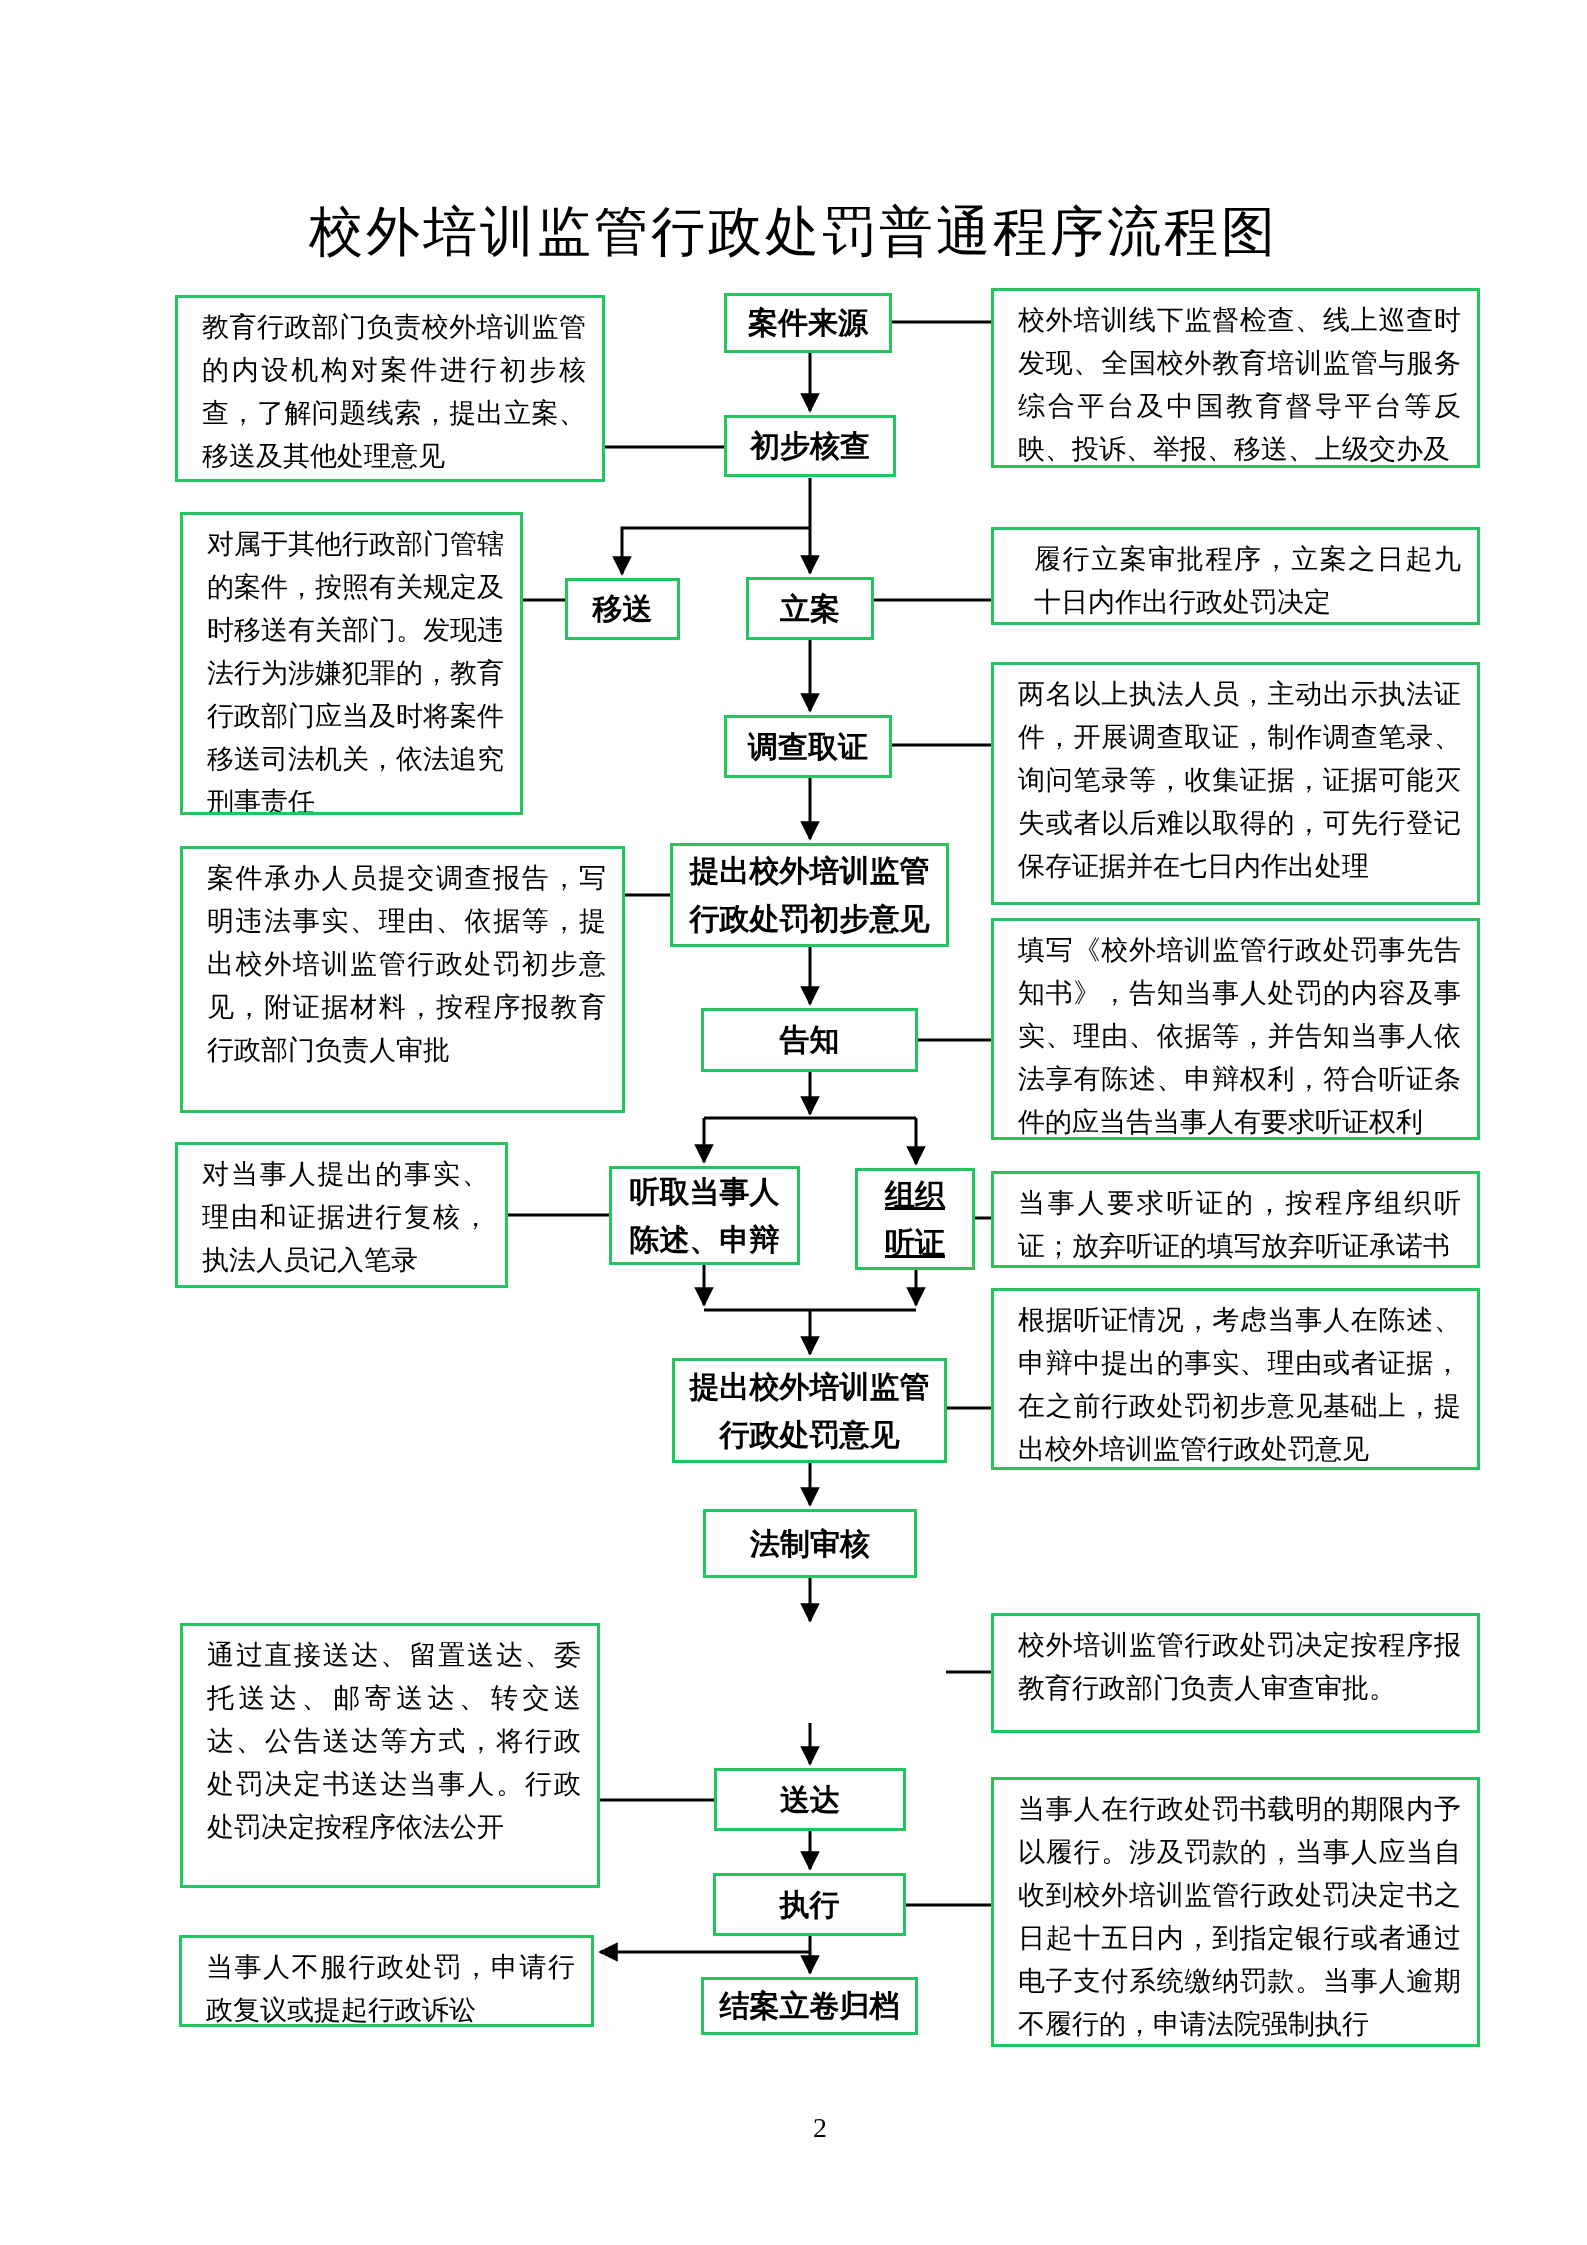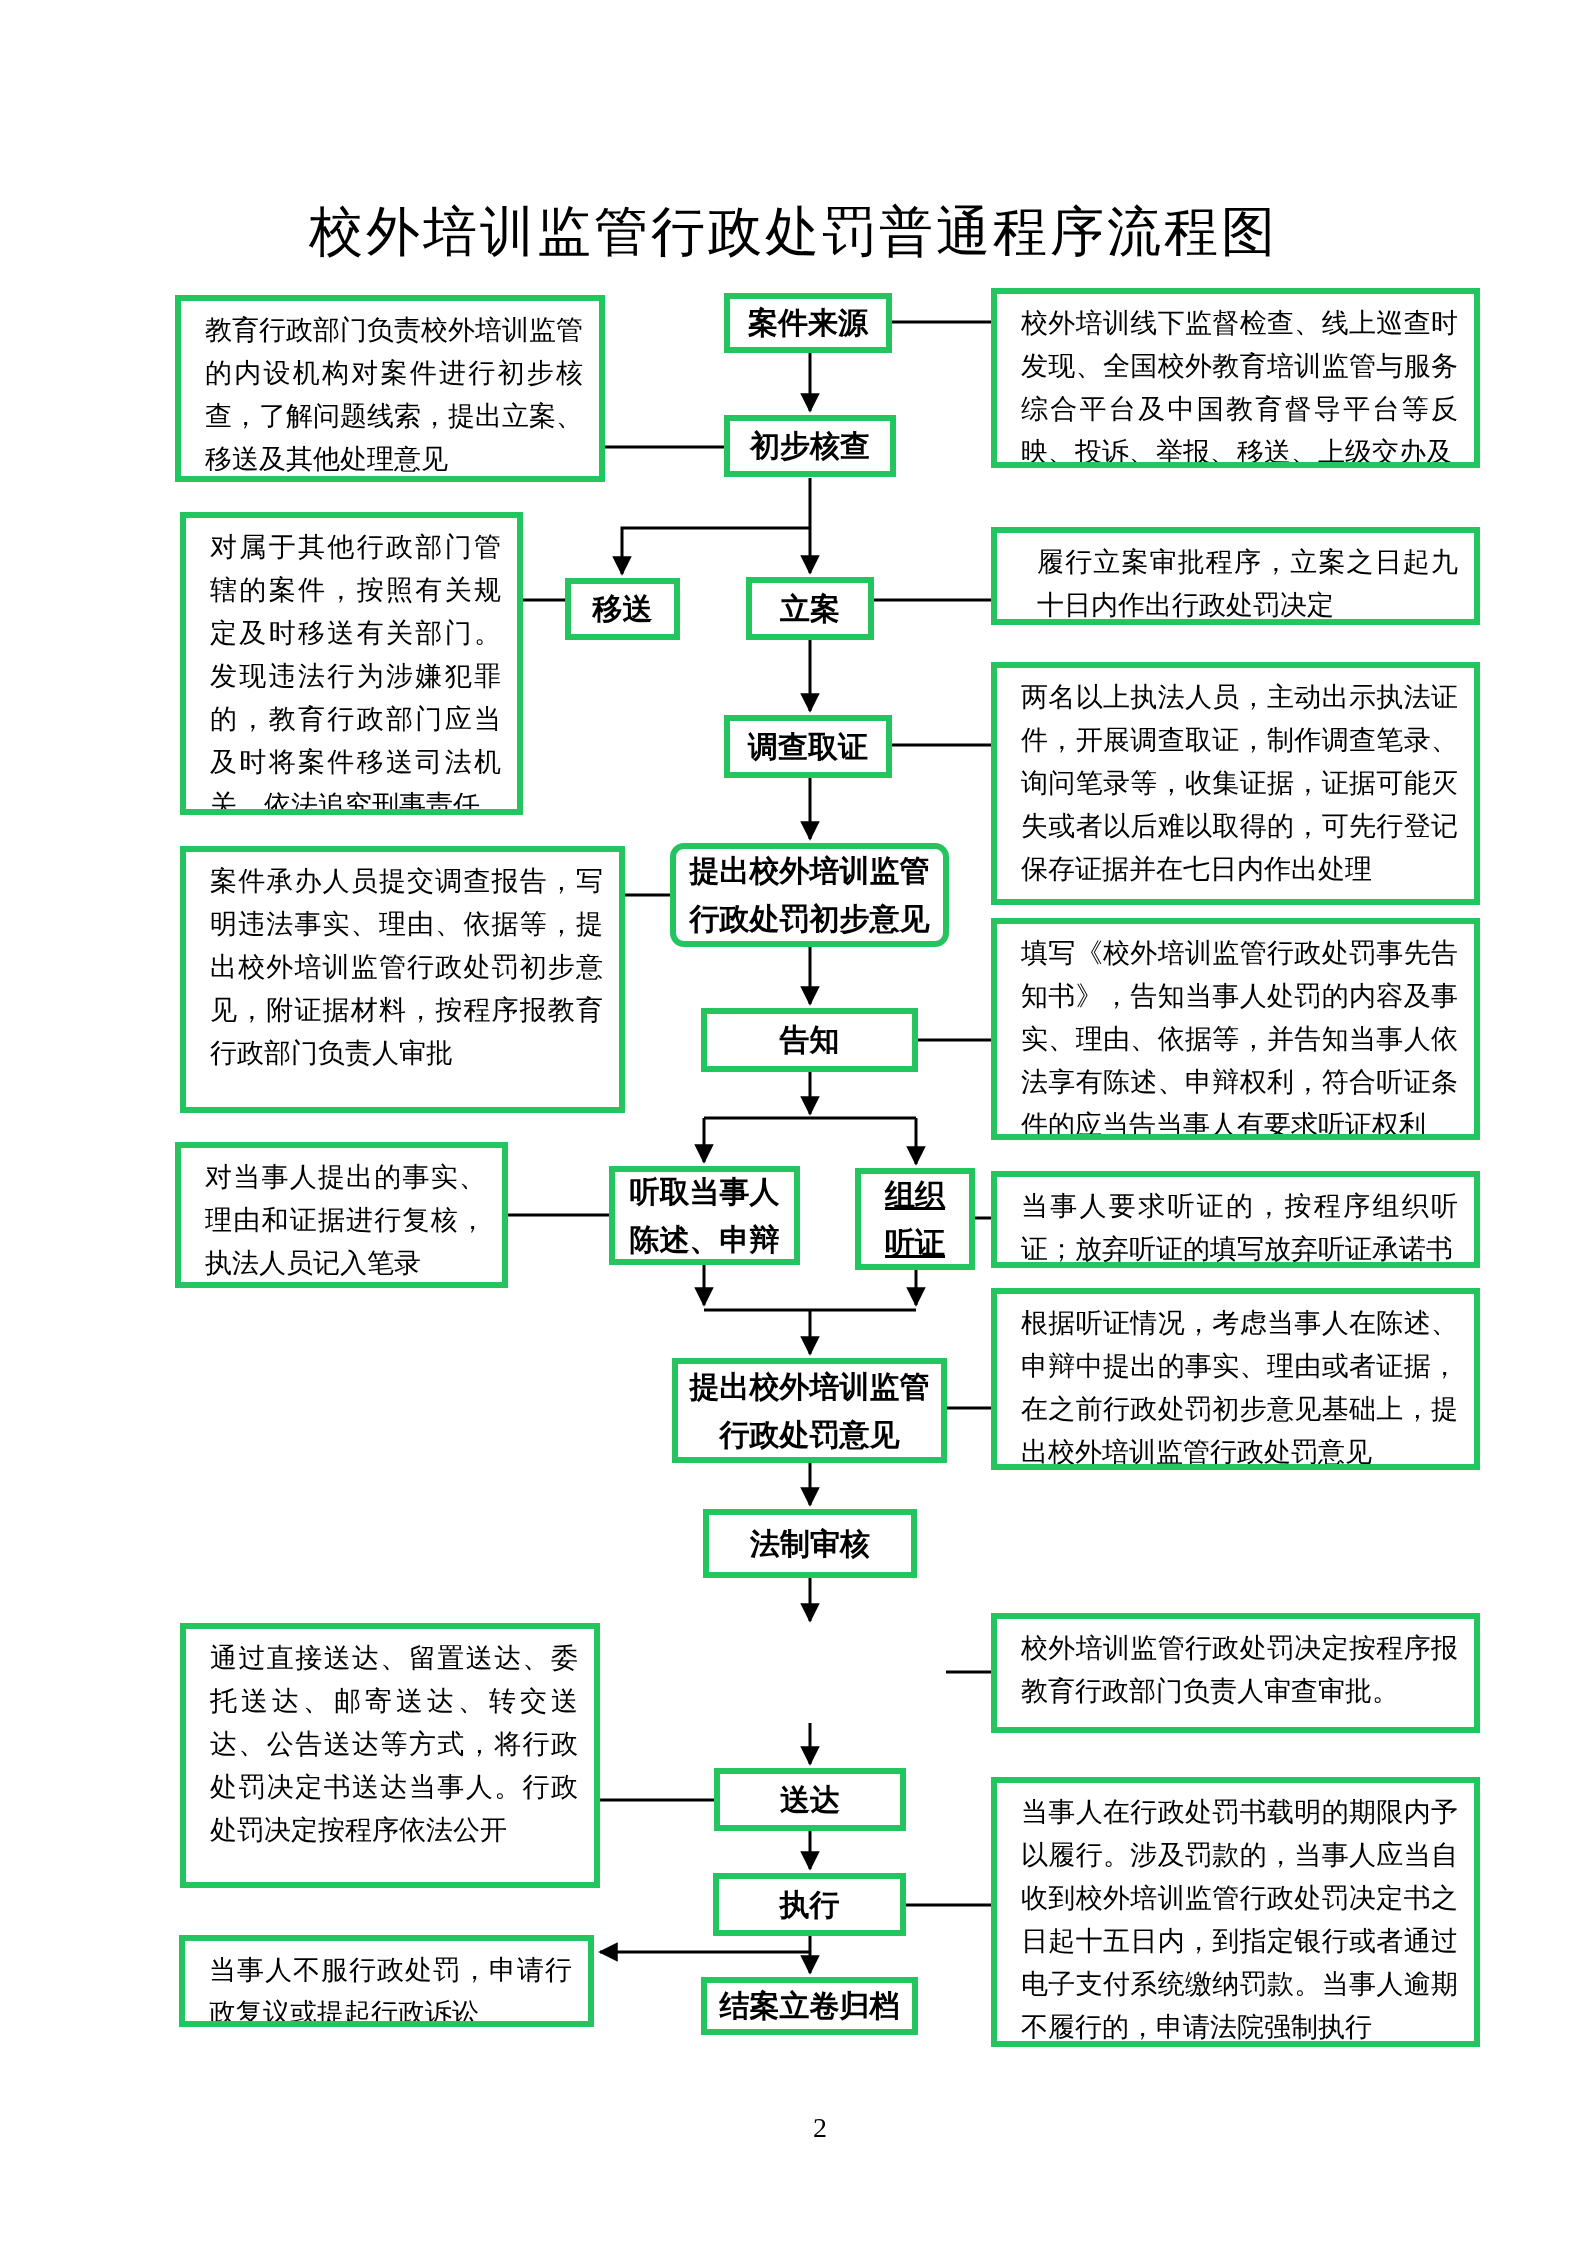--- a/index.html
+++ b/index.html
@@ -9,21 +9,21 @@
     font-family: "Liberation Serif", "DejaVu Serif", serif;
     color: #000;
   }
   .page { position: absolute; inset: 0; background: #fff; }
   .title {
     position: absolute; left: 0; top: 196px; width: 1587px;
     text-align: center; font-size: 54px; letter-spacing: 3px;
     font-family: "Liberation Sans", "DejaVu Sans", sans-serif;
     font-weight: 500; white-space: nowrap;
   }
-  .box { position: absolute; box-sizing: border-box; border: 6px solid #22c55e; background: #fff; }
+  .box { position: absolute; box-sizing: border-box; border: 3px solid #22c55e; background: #fff; }
   .node {
     display: flex; align-items: center; justify-content: center;
     text-align: center; font-size: 30px; line-height: 1.6;
     font-weight: bold;
     font-family: "Liberation Sans", "DejaVu Sans", sans-serif;
     padding: 0 8px;
   }
   .node.narrow { padding: 0 16px; text-decoration: underline; }
   .note {
     font-size: 27px; line-height: 43px;
@@ -88,21 +88,21 @@
     </g>
   </svg>
 
   <div class="title">校外培训监管行政处罚普通程序流程图</div>
 
   <div class="box node" style="left:724px; top:293px; width:168px; height:60px;">案件来源</div>
   <div class="box node" style="left:724px; top:415px; width:172px; height:62px;">初步核查</div>
   <div class="box node" style="left:565px; top:578px; width:115px; height:62px;">移送</div>
   <div class="box node" style="left:746px; top:577px; width:128px; height:63px;">立案</div>
   <div class="box node" style="left:724px; top:715px; width:168px; height:63px;">调查取证</div>
-  <div class="box node" style="left:670px; top:843px; width:279px; height:104px;border-radius:14px;">提出校外培训监管行政处罚初步意见</div>
+  <div class="box node" style="left:670px; top:843px; width:279px; height:104px;">提出校外培训监管行政处罚初步意见</div>
   <div class="box node" style="left:701px; top:1008px; width:217px; height:64px;">告知</div>
   <div class="box node" style="left:609px; top:1166px; width:191px; height:99px;">听取当事人陈述、申辩</div>
   <div class="box node narrow" style="left:855px; top:1168px; width:120px; height:102px;">组织听证</div>
   <div class="box node" style="left:672px; top:1358px; width:275px; height:105px;">提出校外培训监管行政处罚意见</div>
   <div class="box node" style="left:703px; top:1509px; width:214px; height:69px;">法制审核</div>
   <div class="box node" style="left:714px; top:1768px; width:192px; height:63px;text-align:right;">送达</div>
   <div class="box node" style="left:713px; top:1873px; width:193px; height:63px;">执行</div>
   <div class="box node" style="left:701px; top:1977px; width:217px; height:58px;">结案立卷归档</div>
 
   <div class="box note" style="left:175px; top:295px; width:430px; height:187px;">教育行政部门负责校外培训监管的内设机构对案件进行初步核查，了解问题线索，提出立案、移送及其他处理意见</div>

